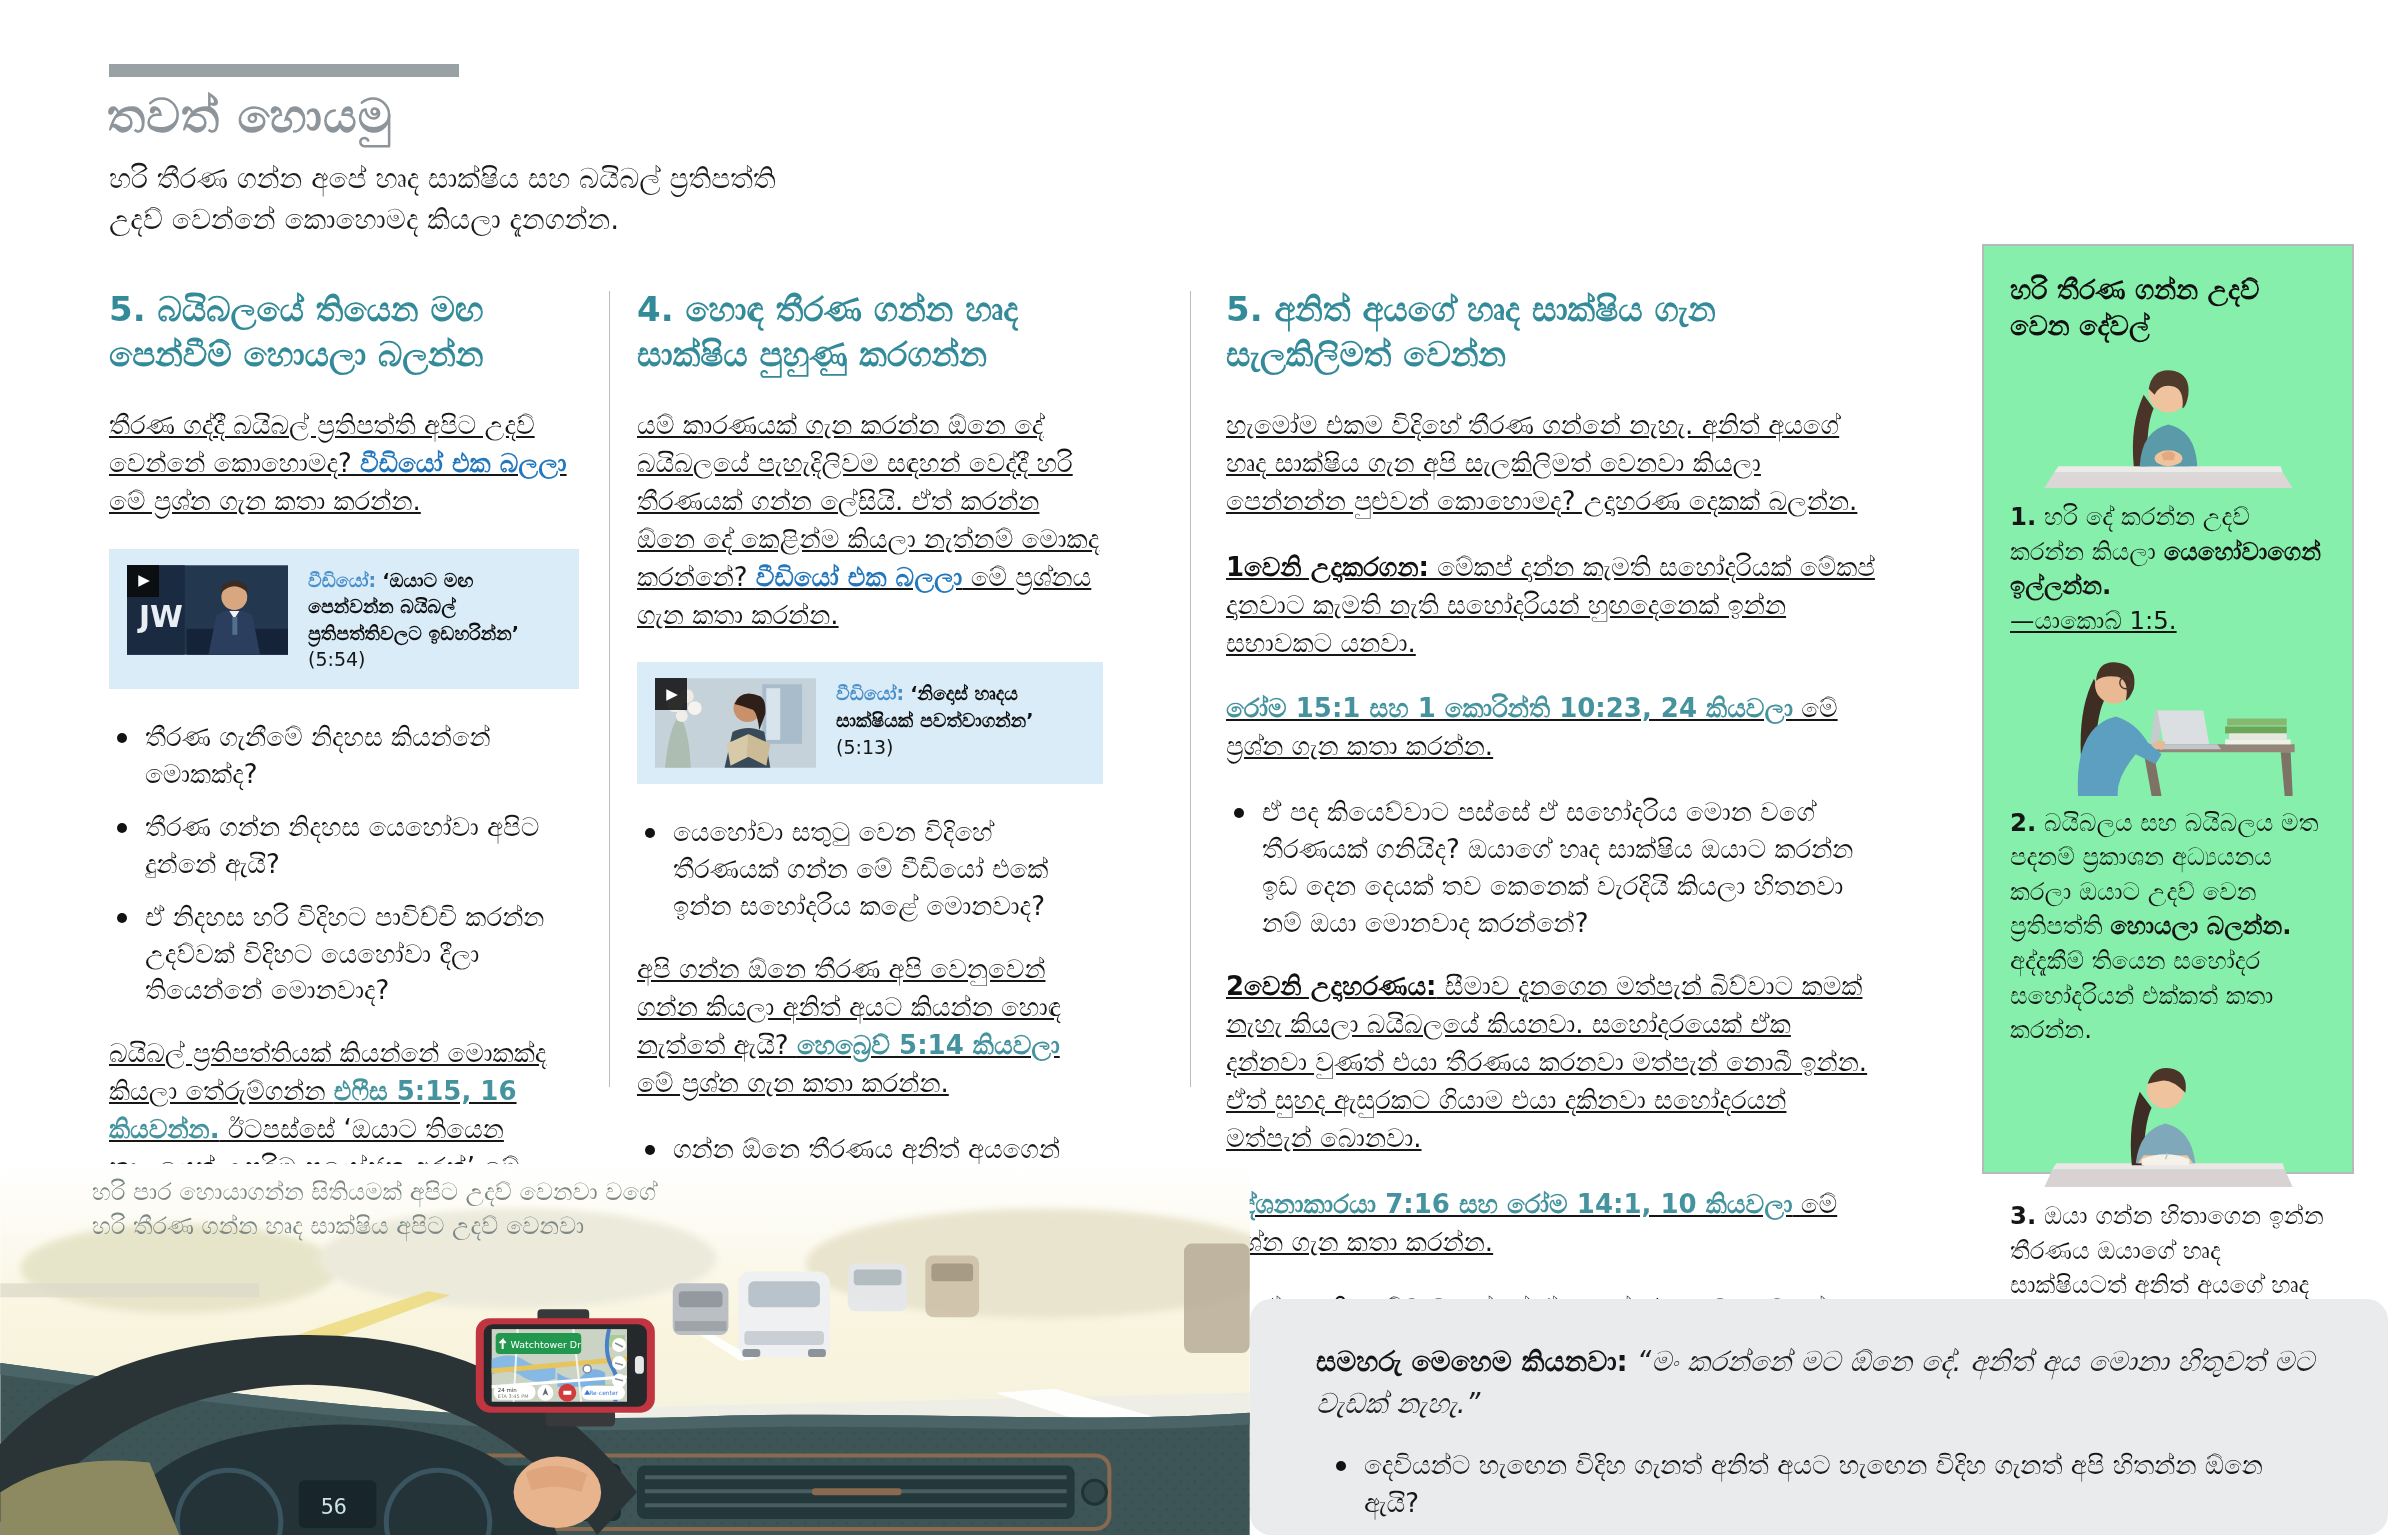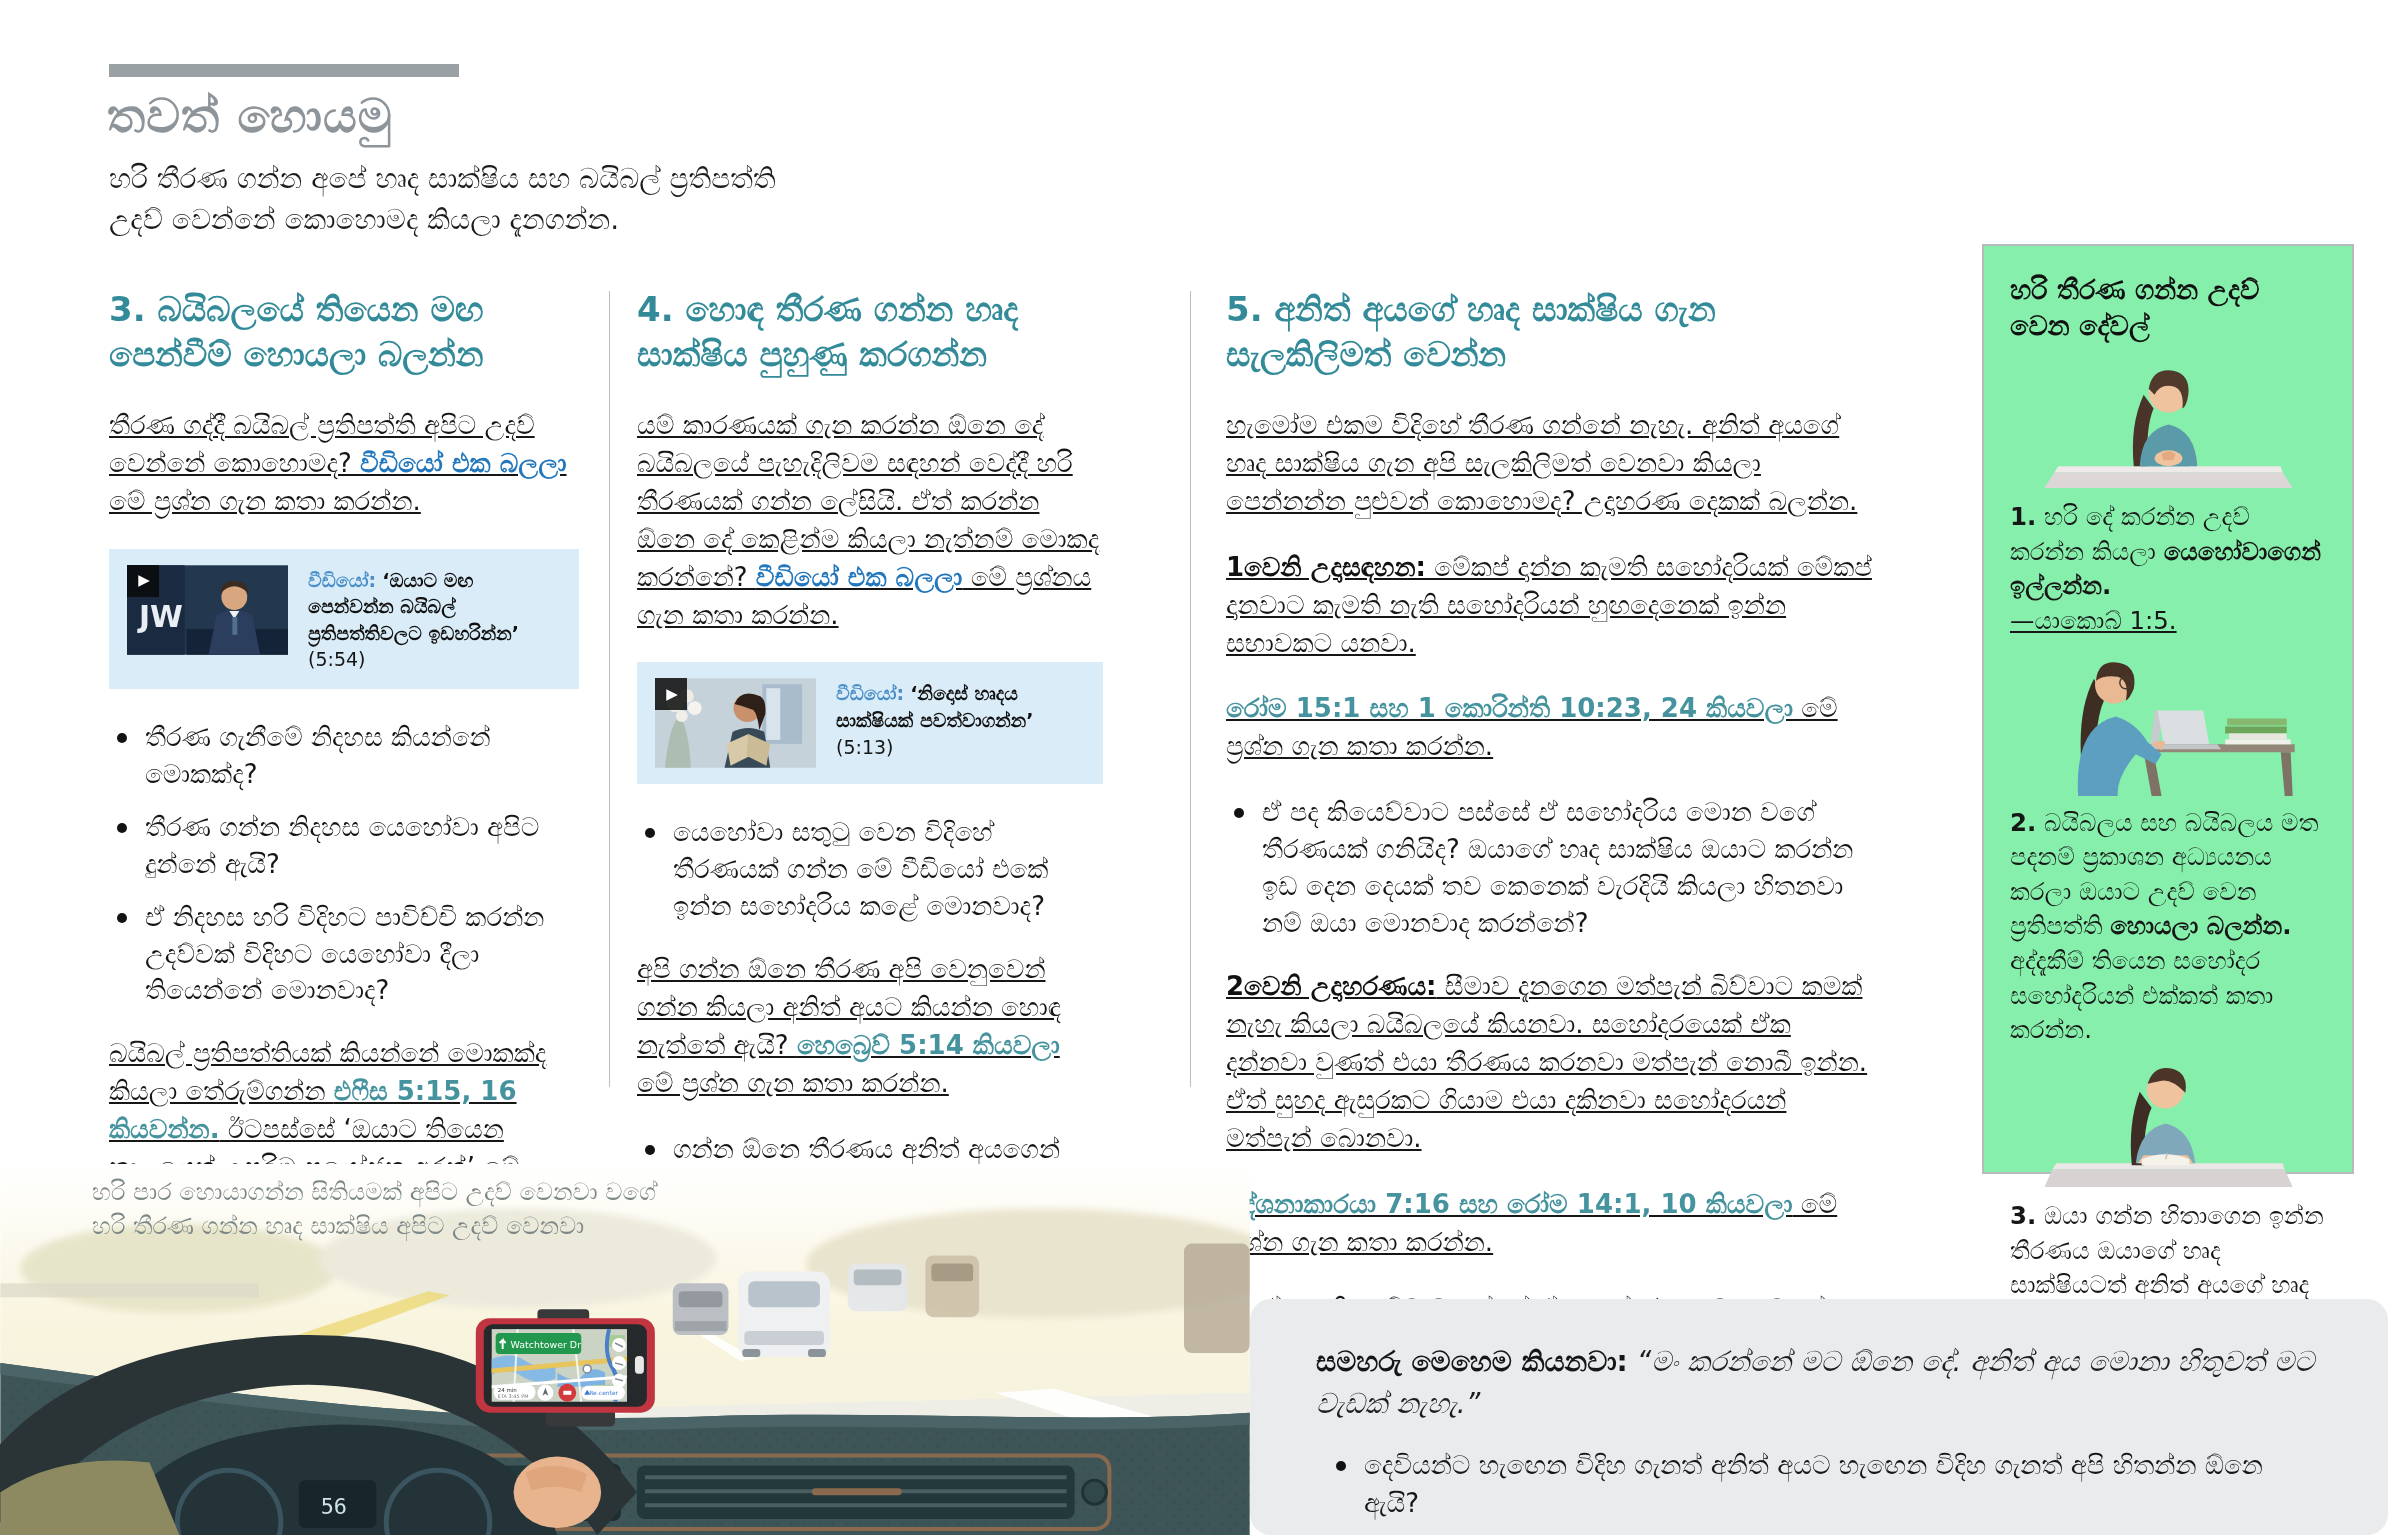--- a/index.html
+++ b/index.html
@@ -64,21 +64,21 @@
   <div class="kicker-title">තවත් හොයමු</div>
   <div class="intro">
     <span>හරි තීරණ ගන්න අපේ හෘද සාක්ෂිය සහ බයිබල් ප්‍රතිපත්ති</span><br>
     <span>උදව් වෙන්නේ කොහොමද කියලා දැනගන්න.</span>
   </div>
 
   <div class="vdiv" style="left:609px"></div>
   <div class="vdiv" style="left:1190px"></div>
 
   <div class="col" id="col3">
-    <h2 class="sec-heading">3. බයිබලයේ තියෙන මඟ පෙන්වීම් හොයලා බලන්න</h2>
+    <h2 class="sec-heading">5. බයිබලයේ තියෙන මඟ පෙන්වීම් හොයලා බලන්න</h2>
     <p class="body-text">
       <span>තීරණ ගද්දී බයිබල් ප්‍රතිපත්ති අපිට උදව් වෙන්නේ කොහොමද? </span><span class="link-blue">වීඩියෝ එක බලලා</span><span> මේ ප්‍රශ්න ගැන කතා කරන්න.</span>
     </p>
     <div class="video-box">
       <div class="thumb">
         <svg viewBox="0 0 162 90">
           <rect width="162" height="90" fill="#23374f"></rect>
           <rect x="0" y="0" width="58" height="90" fill="#1a2a40"></rect>
           <text x="12" y="62" font-size="30" font-weight="bold" fill="#e8eef4" font-family="DejaVu Sans, sans-serif">JW</text>
           <rect x="60" y="64" width="102" height="26" fill="#152338"></rect>
@@ -154,21 +154,21 @@
     <ul class="qlist">
       <li>ගන්න ඕනෙ තීරණය අනිත් අයගෙන් අහන එක ලේසි වෙන්න පුළුවන්. ඒත් අපි අපිවම පුහුණු කරගන්න ඕනෙ මොනවා කරන්නද?</li>
       <li>ඔයාගේ හෘද සාක්ෂිය පුහුණු කරගෙන හොඳ තීරණ ගන්න ඔයාට උදව් වෙන්නේ මොනවාද?</li>
     </ul>
   </div>
 
   <div class="col" id="col5">
     <h2 class="sec-heading">5. අනිත් අයගේ හෘද සාක්ෂිය ගැන සැලකිලිමත් වෙන්න</h2>
     <p class="body-text">හැමෝම එකම විදිහේ තීරණ ගන්නේ නැහැ. අනිත් අයගේ හෘද සාක්ෂිය ගැන අපි සැලකිලිමත් වෙනවා කියලා පෙන්නන්න පුළුවන් කොහොමද? උදාහරණ දෙකක් බලන්න.</p>
     <p class="body-text">
-      <span class="ex-label">1වෙනි උදාසඳහන:</span><span> මේකප් දාන්න කැමති සහෝදරියක් මේකප් දානවාට කැමති නැති සහෝදරියන් හුඟදෙනෙක් ඉන්න සභාවකට යනවා.</span>
+      <span class="ex-label">1වෙනි උදාකරගන:</span><span> මේකප් දාන්න කැමති සහෝදරියක් මේකප් දානවාට කැමති නැති සහෝදරියන් හුඟදෙනෙක් ඉන්න සභාවකට යනවා.</span>
     </p>
     <p class="body-text">
       <span class="link-teal">රෝම 15:1 සහ 1 කොරින්ති 10:23, 24 කියවලා</span><span> මේ ප්‍රශ්න ගැන කතා කරන්න.</span>
     </p>
     <ul class="qlist">
       <li>ඒ පද කියෙව්වාට පස්සේ ඒ සහෝදරිය මොන වගේ තීරණයක් ගනියිද? ඔයාගේ හෘද සාක්ෂිය ඔයාට කරන්න ඉඩ දෙන දෙයක් තව කෙනෙක් වැරදියි කියලා හිතනවා නම් ඔයා මොනවාද කරන්නේ?</li>
     </ul>
     <p class="body-text">
       <span class="ex-label">2වෙනි උදාහරණය:</span><span> සීමාව දැනගෙන මත්පැන් බිව්වාට කමක් නැහැ කියලා බයිබලයේ කියනවා. සහෝදරයෙක් ඒක දන්නවා වුණත් එයා තීරණය කරනවා මත්පැන් නොබී ඉන්න. ඒත් සුහද ඇසුරකට ගියාම එයා දකිනවා සහෝදරයන් මත්පැන් බොනවා.</span>
     </p>

